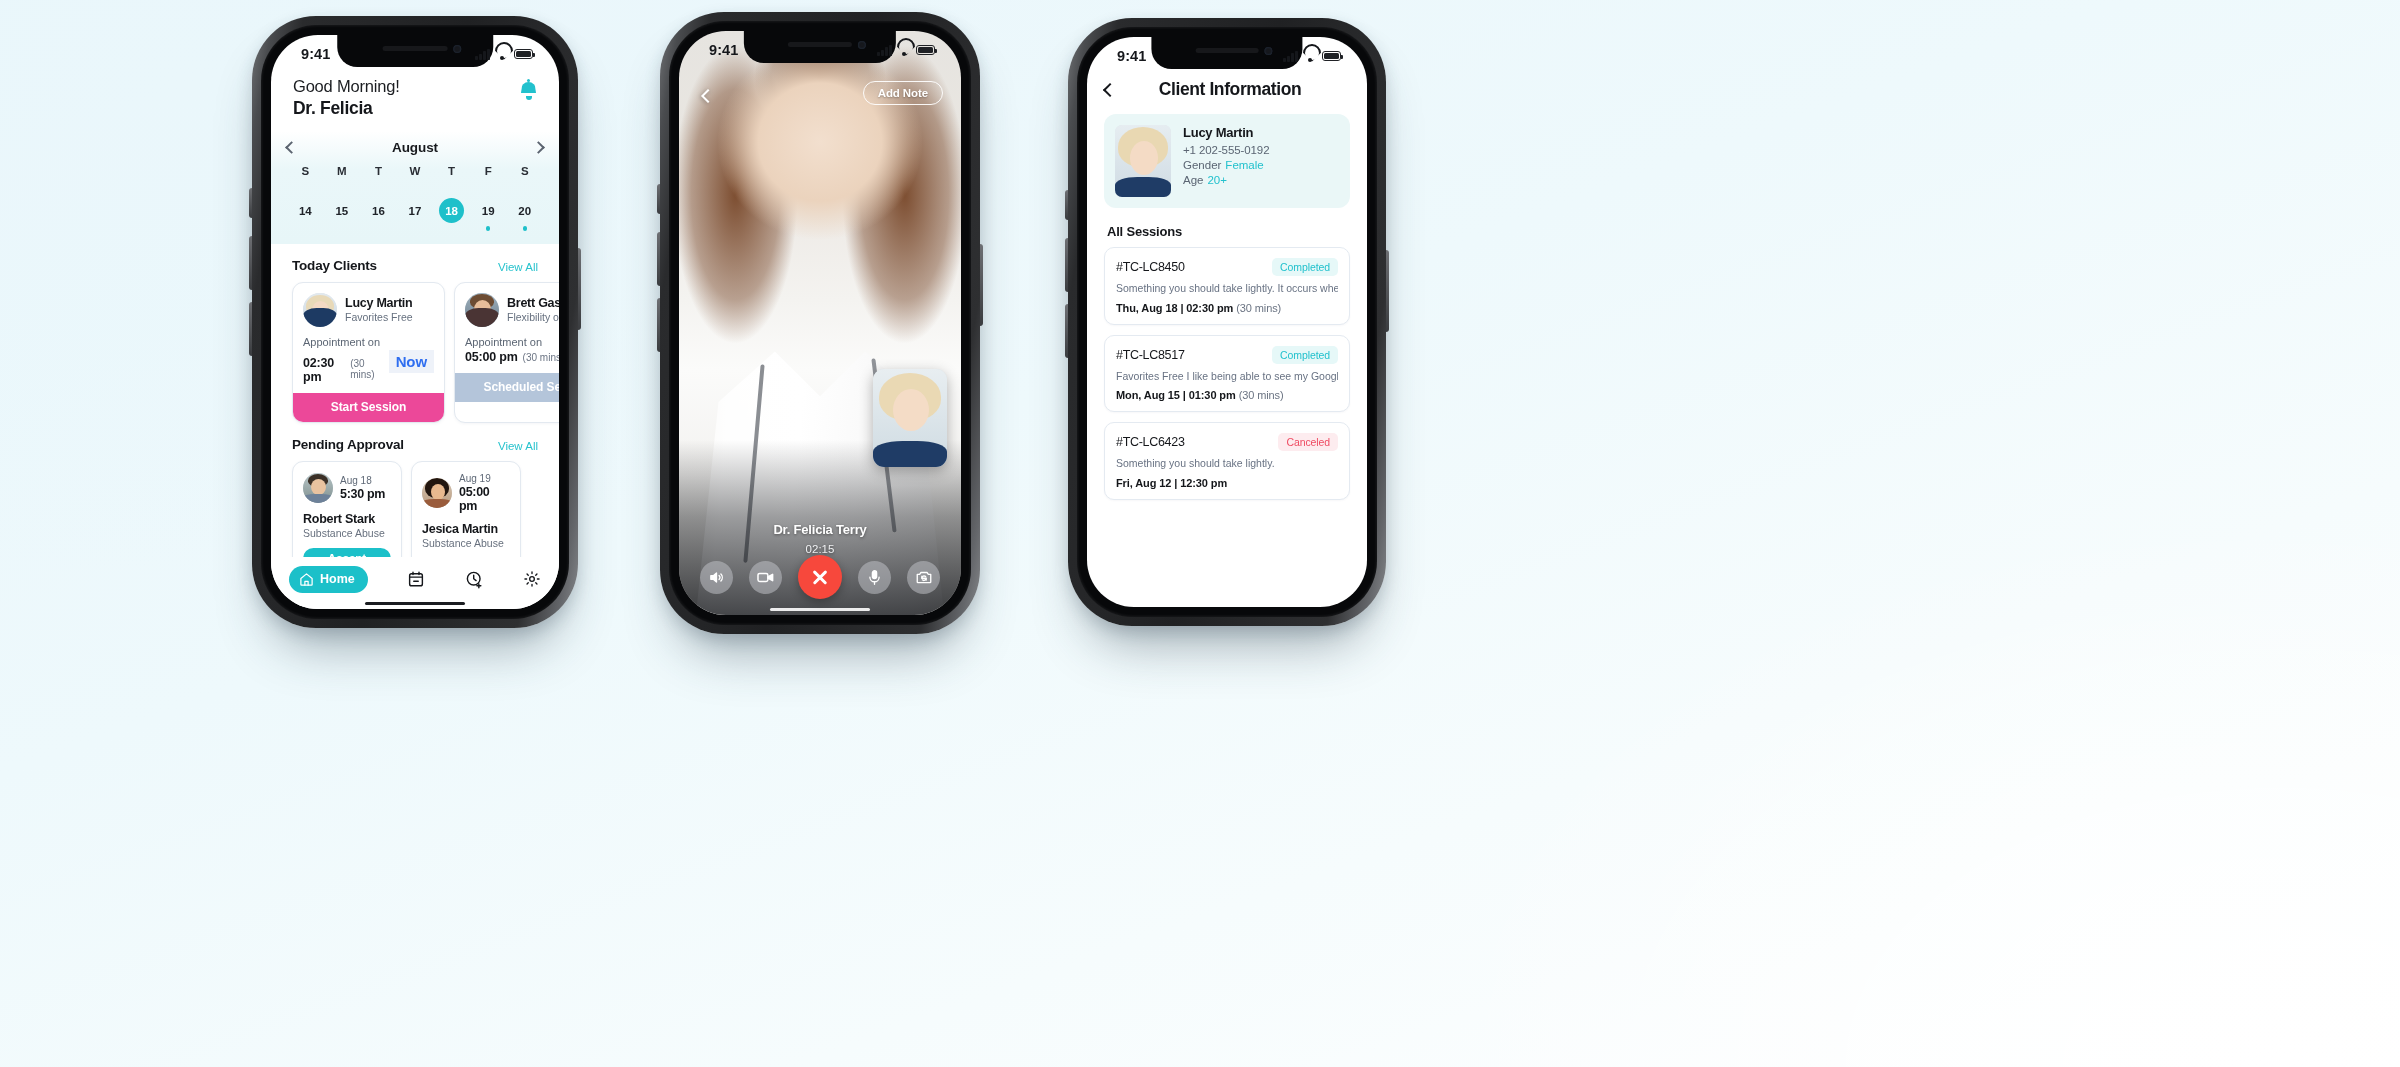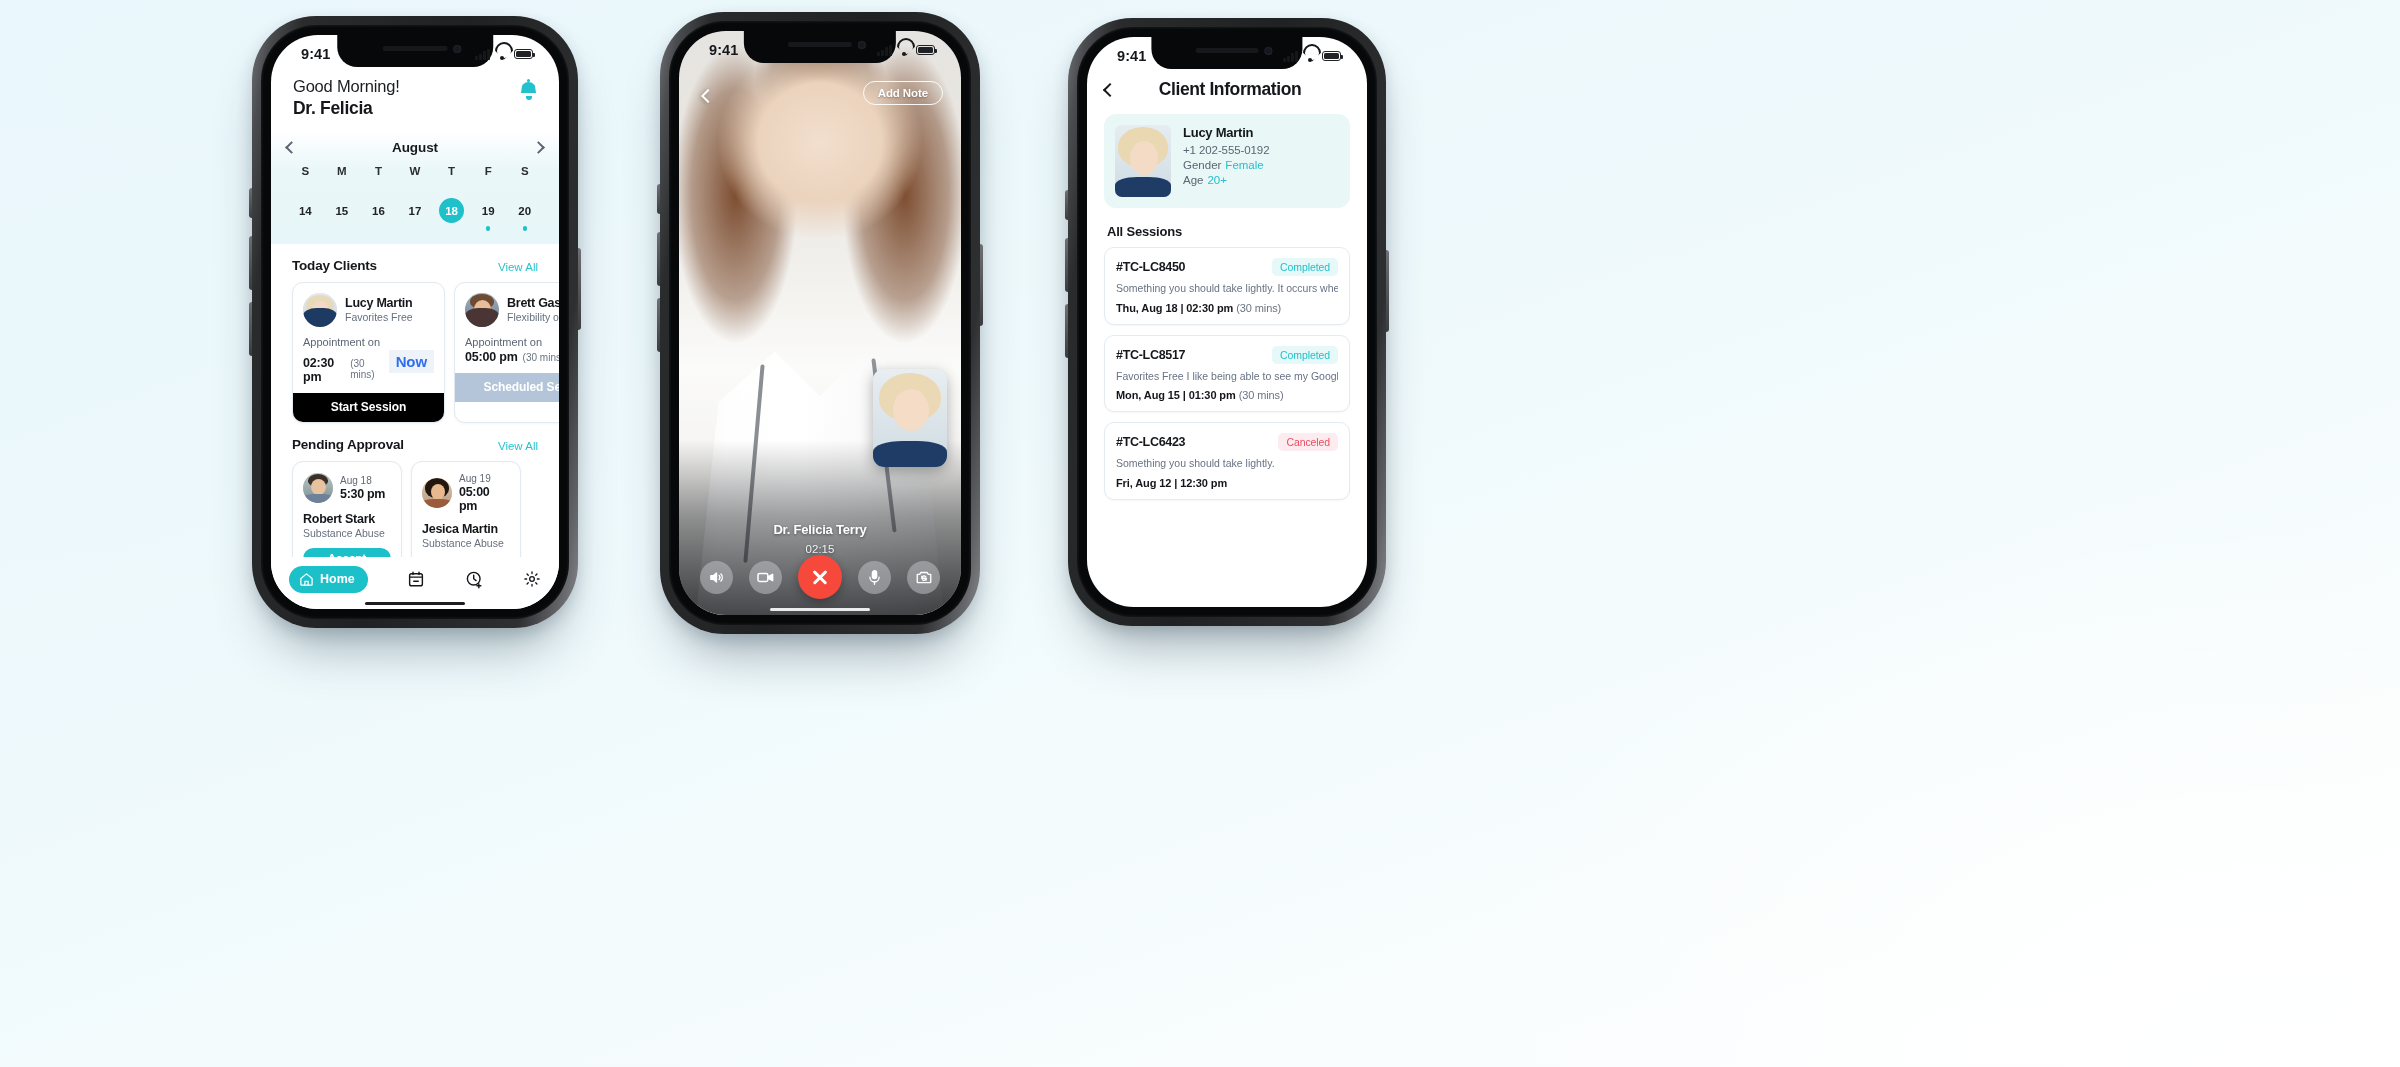--- a/index.html
+++ b/index.html
@@ -111,21 +111,21 @@
   .cname{ font-size:12.5px; font-weight:700; color:#15171b; letter-spacing:-.25px; white-space:nowrap; }
   .csub{ font-size:10.5px; color:#66707f; white-space:nowrap; margin-top:1px; }
   .apptlab{ font-size:11px; color:#5b6573; margin-top:9px; }
   .apptline{ display:flex; align-items:baseline; gap:5px; margin-top:2px; }
   .appttime{ font-size:12.5px; font-weight:700; color:#14161a; letter-spacing:-.2px; }
   .apptmins{ font-size:10px; color:#6b7483; }
   .nowbadge{ margin-left:auto; font-size:15px; font-weight:700; color:#2f6ef0; background:#eef2f9;
     padding:3px 7px; border-radius:0; letter-spacing:-.1px; }
   .cbtn{ height:29px; display:flex;align-items:center;justify-content:center;
     font-size:12px; font-weight:600; color:#fff; letter-spacing:-.1px; white-space:nowrap; }
-  .cbtn.start{ background:#000000; }
+  .cbtn.start{ background:#ec4899; }
   .cbtn.sched{ background:#b4c5da; }
 
   .pcard{ width:110px; flex:0 0 110px; border:1px solid #e3e9f0; border-radius:11px; background:#fff;
     padding:11px 10px 8px 10px; box-shadow:0 1px 3px rgba(40,60,90,.05); }
   .prow{ display:flex; align-items:center; gap:7px; }
   .pav{ width:30px;height:30px;border-radius:50%;flex:0 0 30px;overflow:hidden;background:#d8e2ea;position:relative; }
   .pdate{ font-size:10px; color:#5f6977; }
   .ptime{ font-size:12.5px; font-weight:700; color:#14161a; letter-spacing:-.3px; margin-top:1px; }
   .pname{ font-size:12.5px; font-weight:700; color:#15171b; margin-top:9px; letter-spacing:-.25px; }
   .pissue{ font-size:10.5px; color:#67707e; margin-top:1px; }
@@ -199,21 +199,21 @@
   .profimg{ width:56px;height:72px;border-radius:7px; overflow:hidden; flex:0 0 56px; background:#dde7ec; position:relative; }
   .pfname{ font-size:13px; font-weight:700; color:#15171b; letter-spacing:-.25px; }
   .pfphone{ font-size:11.5px; color:#5b6573; margin-top:4px; letter-spacing:-.1px; }
   .pfline{ font-size:11.5px; color:#5b6573; margin-top:3px; }
   .pfline b{ color:#22c1cd; font-weight:500; margin-left:4px; }
   .allsess{ padding:16px 20px 0 20px; font-size:13px; font-weight:700; color:#15171b; letter-spacing:-.2px; }
   .slist{ padding:8px 17px 0 17px; display:flex; flex-direction:column; gap:10px; }
   .scard{ border:1px solid #e4eaf1; border-radius:10px; background:#fff; padding:10px 11px 10px 11px;
           box-shadow:0 1px 2px rgba(40,60,90,.04); }
   .srow1{ display:flex; align-items:center; justify-content:space-between; }
-  .sid{ font-size:12.5px; font-weight:700; color:#15171b; letter-spacing:-.3px; }
+  .sid{ font-size:12.5px; font-weight:400; color:#15171b; letter-spacing:-.3px; }
   .pill{ font-size:10.5px; font-weight:500; padding:3px 8px; border-radius:5px; letter-spacing:-.1px; }
   .pill.done{ color:#22c1cd; background:#e6f8f8; }
   .pill.cxl{ color:#ef4b62; background:#fdecef; }
   .sdesc{ font-size:10.5px; color:#687283; margin-top:6px; line-height:1.3; white-space:nowrap; overflow:hidden; }
   .swhen{ font-size:11px; color:#14161a; font-weight:600; margin-top:6px; letter-spacing:-.1px; }
   .swhen span{ color:#6b7483; font-weight:400; }
 
   
   .face{ position:absolute; inset:0; }
   .face .bg{ position:absolute; inset:0; }

